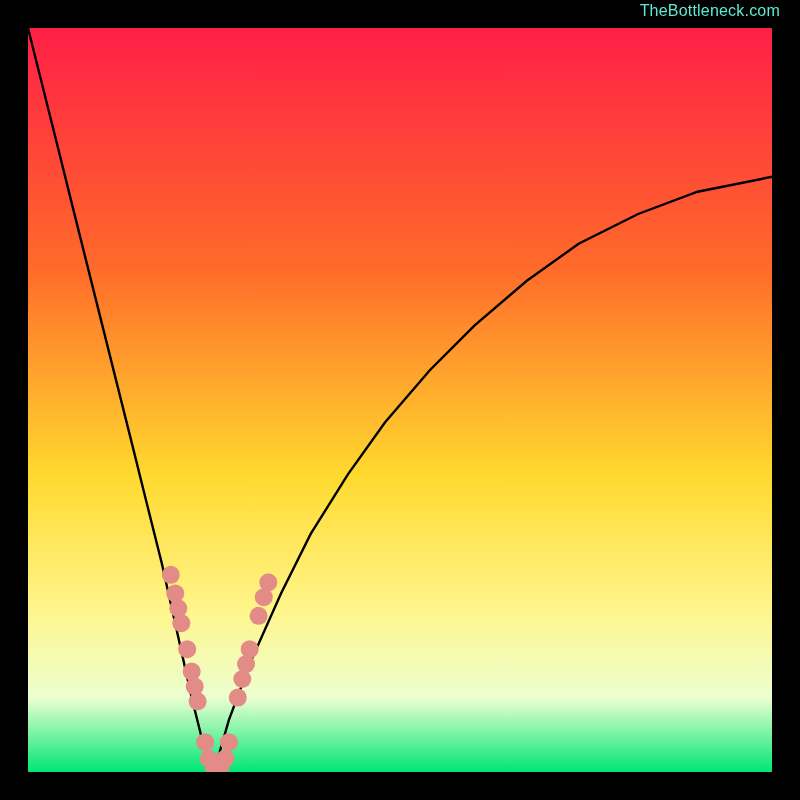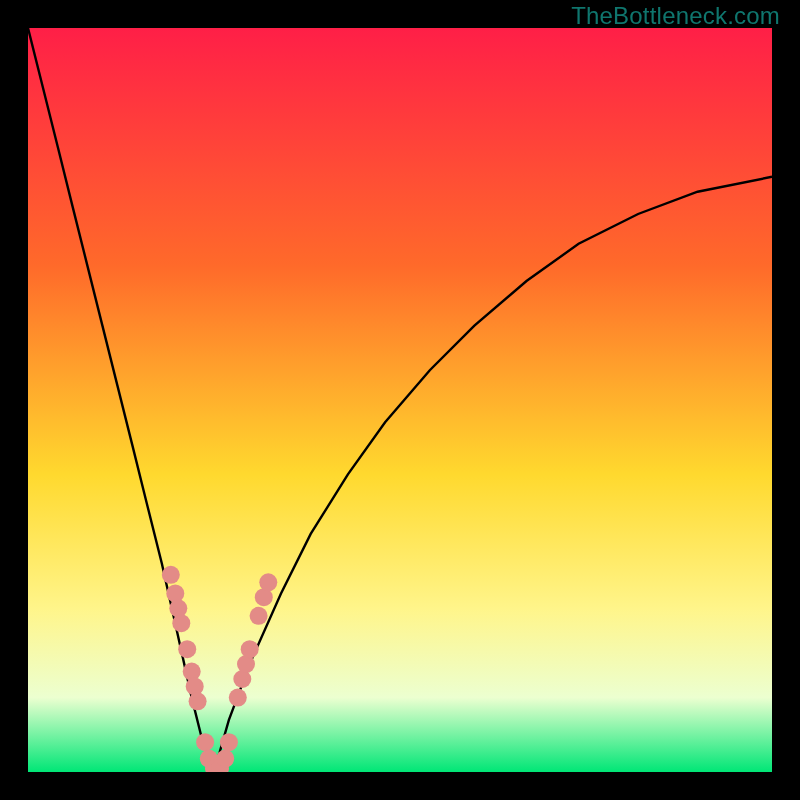--- a/index.html
+++ b/index.html
@@ -1,18 +1,18 @@
 <!DOCTYPE html>
 <html><head>
 <meta charset="utf-8">
 <style>
   html,body{margin:0;padding:0;width:800px;height:800px;overflow:hidden;background:#000;font-family:Arial,Helvetica,sans-serif}
   .frame{position:absolute;inset:0;background:#000}
   .plot{position:absolute;left:28px;top:28px;width:744px;height:744px}
-  .watermark{position:absolute;top:2px;right:20px;color:#0f766e;font-size:24px;font-weight:400;letter-spacing:0.2px}
+  .watermark{position:absolute;top:2px;right:20px;color:#5eead4;font-size:16px;font-weight:400;letter-spacing:0.2px}
   svg{display:block}
 </style>
 </head>
 <body>
 
 <div class="frame">
   <div class="plot">
     <svg width="744" height="744" viewBox="0 0 744 744">
       <defs>
         <linearGradient id="bg" x1="0" y1="0" x2="0" y2="1">

